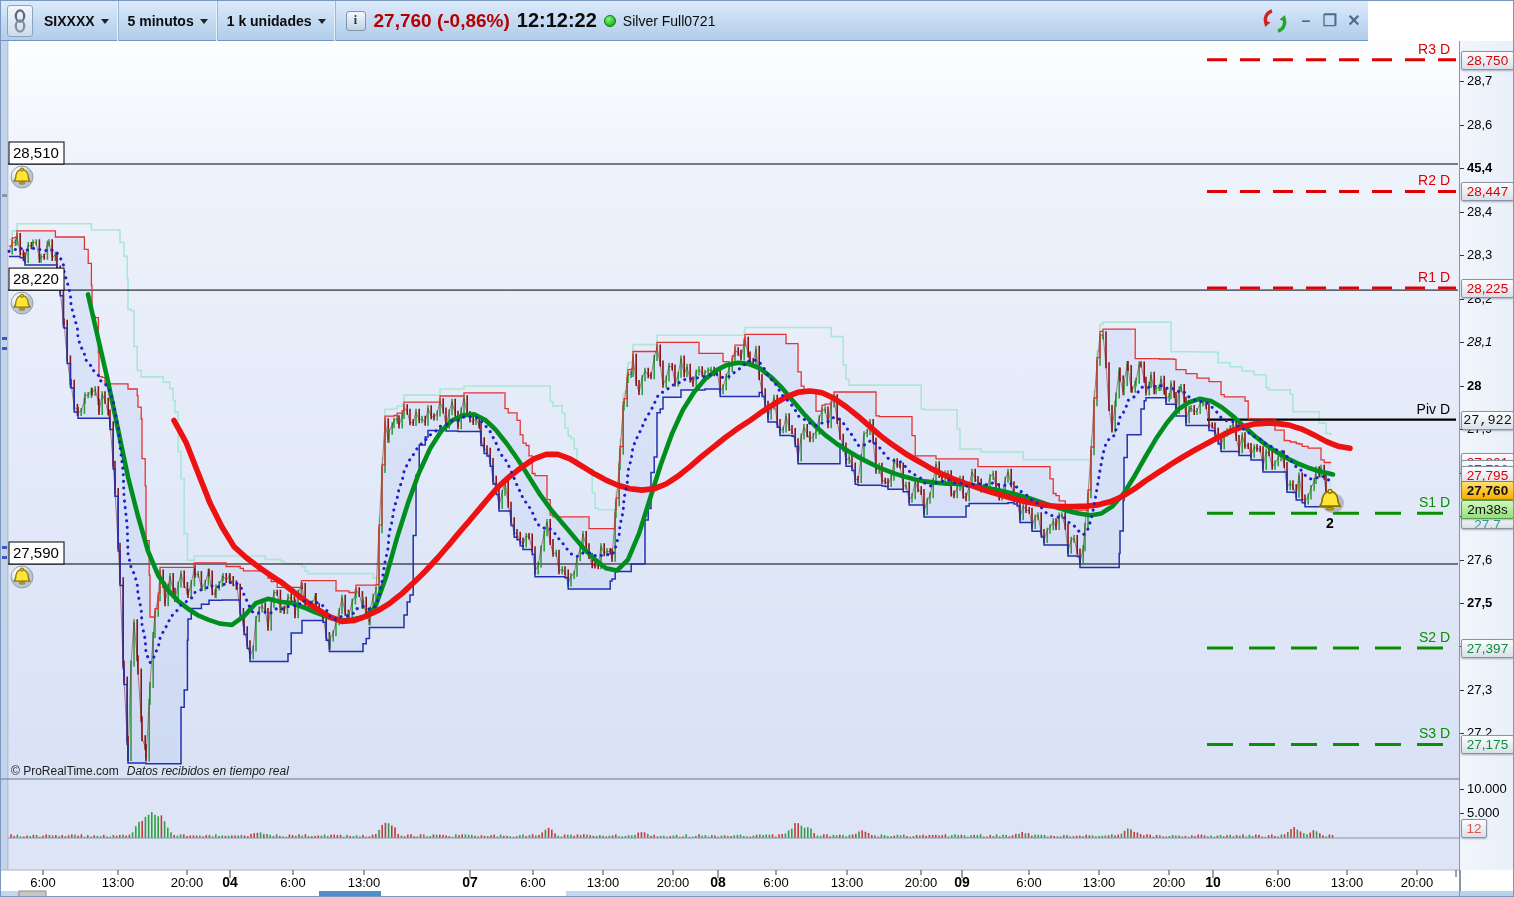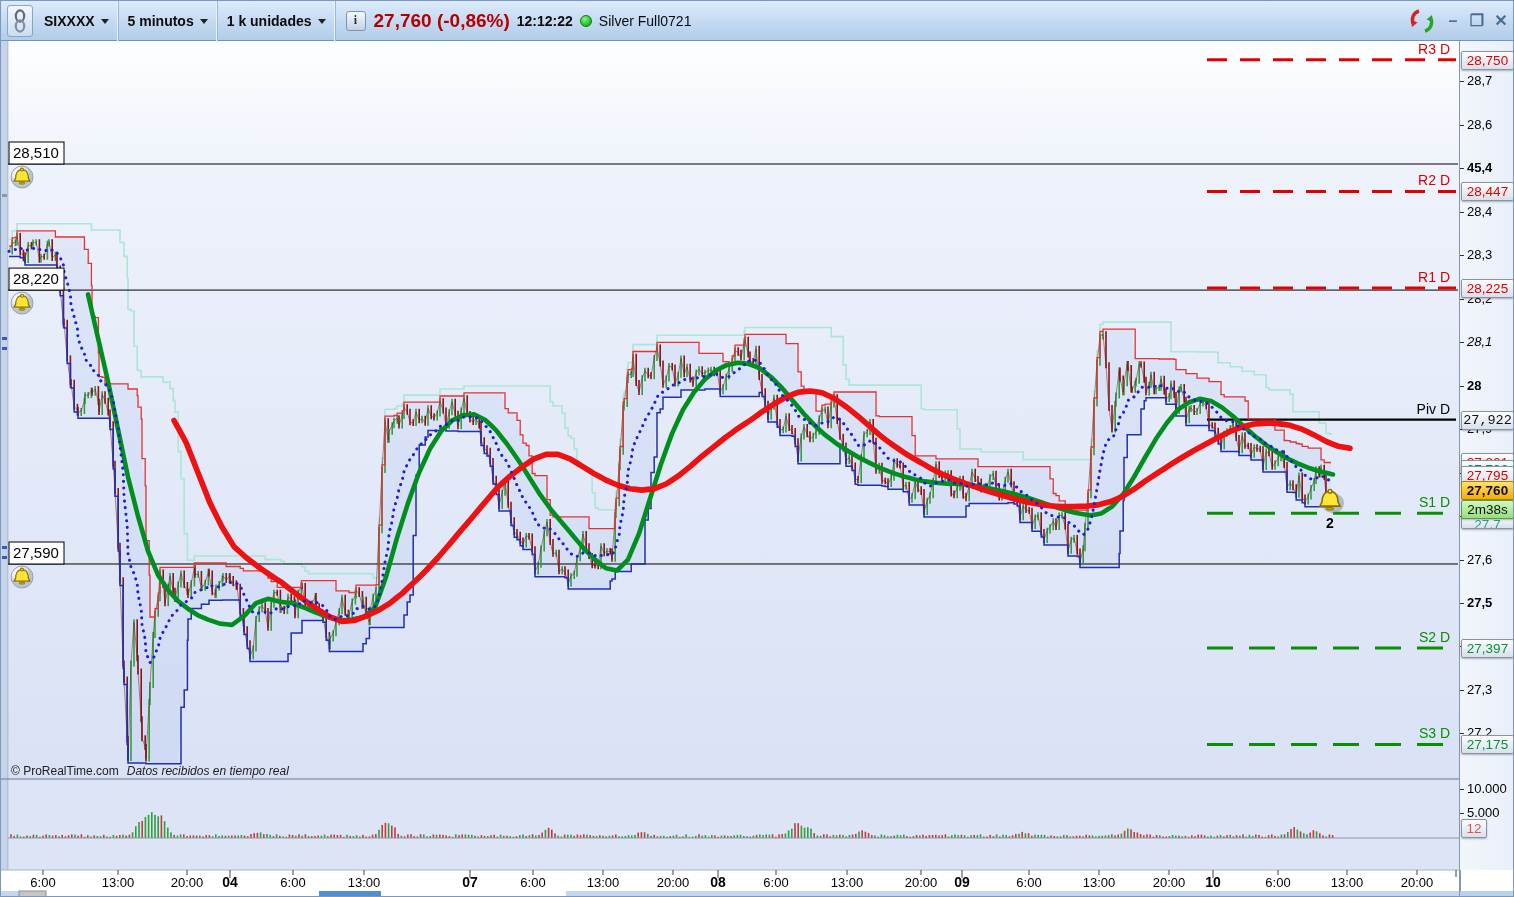--- a/index.html
+++ b/index.html
@@ -1,35 +1,35 @@
 <!DOCTYPE html>
 <html><head>
 <meta charset="utf-8">
 <style>
   html,body{margin:0;padding:0;background:#eef2f8;}
   .win{position:relative;width:1514px;height:897px;font-family:"Liberation Sans",sans-serif;
        background:#fff;overflow:hidden;border:1px solid #7a97bd;box-sizing:border-box;}
   
-  .toolbar{position:absolute;left:0;top:0;width:1514px;height:40px;
+  .toolbar{position:absolute;left:0;top:0;width:1367px;height:40px;
     background:linear-gradient(#dcebfc,#c3d9f1 55%,#b2cdea);
     border-bottom:1px solid #6f94bd;box-sizing:border-box;display:flex;align-items:center;}
   .tb-group{display:flex;align-items:center;height:40px;padding:0 9px;gap:6px;
     border-right:1px solid #9db6d4;box-shadow:inset -1px 0 0 #e8f2fc;cursor:pointer;}
   .tb-label{font-size:14px;font-weight:bold;color:#0b0b0b;white-space:nowrap;}
   .tb-label.normal{font-weight:bold;}
   .caret{width:0;height:0;border-left:4px solid transparent;border-right:4px solid transparent;
     border-top:5px solid #222;margin-top:2px;}
   .link-btn{width:24px;height:30px;margin:0 2px 0 6px;border:1px solid #8ca4c0;border-radius:3px;
     background:linear-gradient(#f2f7fd,#ccdcee);display:flex;align-items:center;justify-content:center;}
   .info-btn{width:18px;height:18px;margin:0 4px 0 10px;border:1px solid #7e93ad;border-radius:3px;
     background:linear-gradient(#f4f8fc,#c2d2e2);font-size:12px;font-weight:bold;color:#234;
     font-family:"Liberation Serif",serif;display:flex;align-items:center;justify-content:center;}
   .quote{display:flex;align-items:center;gap:7px;padding-left:4px;}
   .quote-price{font-size:19px;font-weight:bold;color:#b50000;white-space:nowrap;}
-  .quote-time{font-size:14px;font-weight:bold;color:#0b0b0b;}
+  .quote-time{font-size:20px;font-weight:bold;color:#0b0b0b;}
   .feed-dot{width:10px;height:10px;border-radius:50%;background:radial-gradient(circle at 35% 30%,#8af08a,#21c321 65%,#0e8f0e);border:1px solid #0c7a0c;}
   .feed-name{font-size:14px;color:#0b0b0b;}
   .tb-right{position:absolute;right:6px;top:0;height:40px;display:flex;align-items:center;gap:8px;}
   .winbtn{font-size:16px;font-weight:bold;color:#4c6d8e;width:16px;text-align:center;cursor:pointer;line-height:38px;}
   
   .chart-wrap{position:absolute;left:0;top:40px;}
   .axis-panel{position:absolute;left:1458px;top:40px;width:56px;height:857px;
     background:linear-gradient(to right,#f2f6fc,#e9eff9);border-left:1px solid #8696ac;box-sizing:border-box;}
   .axis-tick{position:absolute;left:7px;font-size:13px;color:#000;white-space:nowrap;}
   .axis-tick.b{font-weight:bold;}

